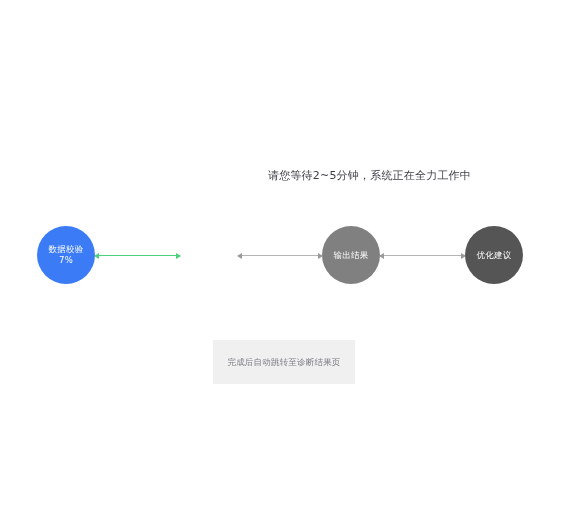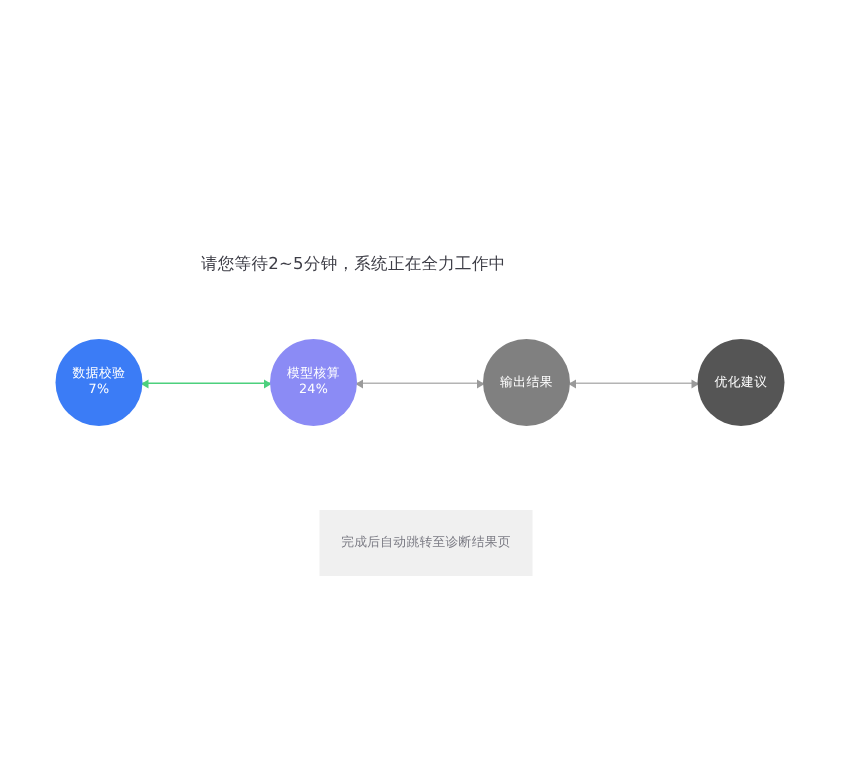--- a/index.html
+++ b/index.html
@@ -21,21 +21,21 @@
     inset: 0;
     background: #ffffff;
   }
 
   
   .status-headline {
     position: absolute;
     top: 168px;
     left: 0;
     width: 471px;
-    text-align: center;
+    text-align: right;
     font-size: 11px;
     line-height: 16px;
     color: #3d3d46;
     letter-spacing: 0.2px;
     white-space: nowrap;
   }
 
   
   .pipeline {
     position: absolute;
@@ -167,24 +167,20 @@
       <div class="bar"></div>
       <div class="head left"></div>
       <div class="head right"></div>
     </div>
 
     <div class="node node-1">
       <span class="node-label">数据校验</span>
       <span class="node-pct">7%</span>
     </div>
 
-    <div class="node node-2">
-      <span class="node-label">模型核算</span>
-      <span class="node-pct">24%</span>
-    </div>
 
     <div class="node node-4">
       <span class="node-label">优化建议</span>
     </div>
 
     <div class="node node-3">
       <span class="node-label">输出结果</span>
     </div>
 
   </div>

